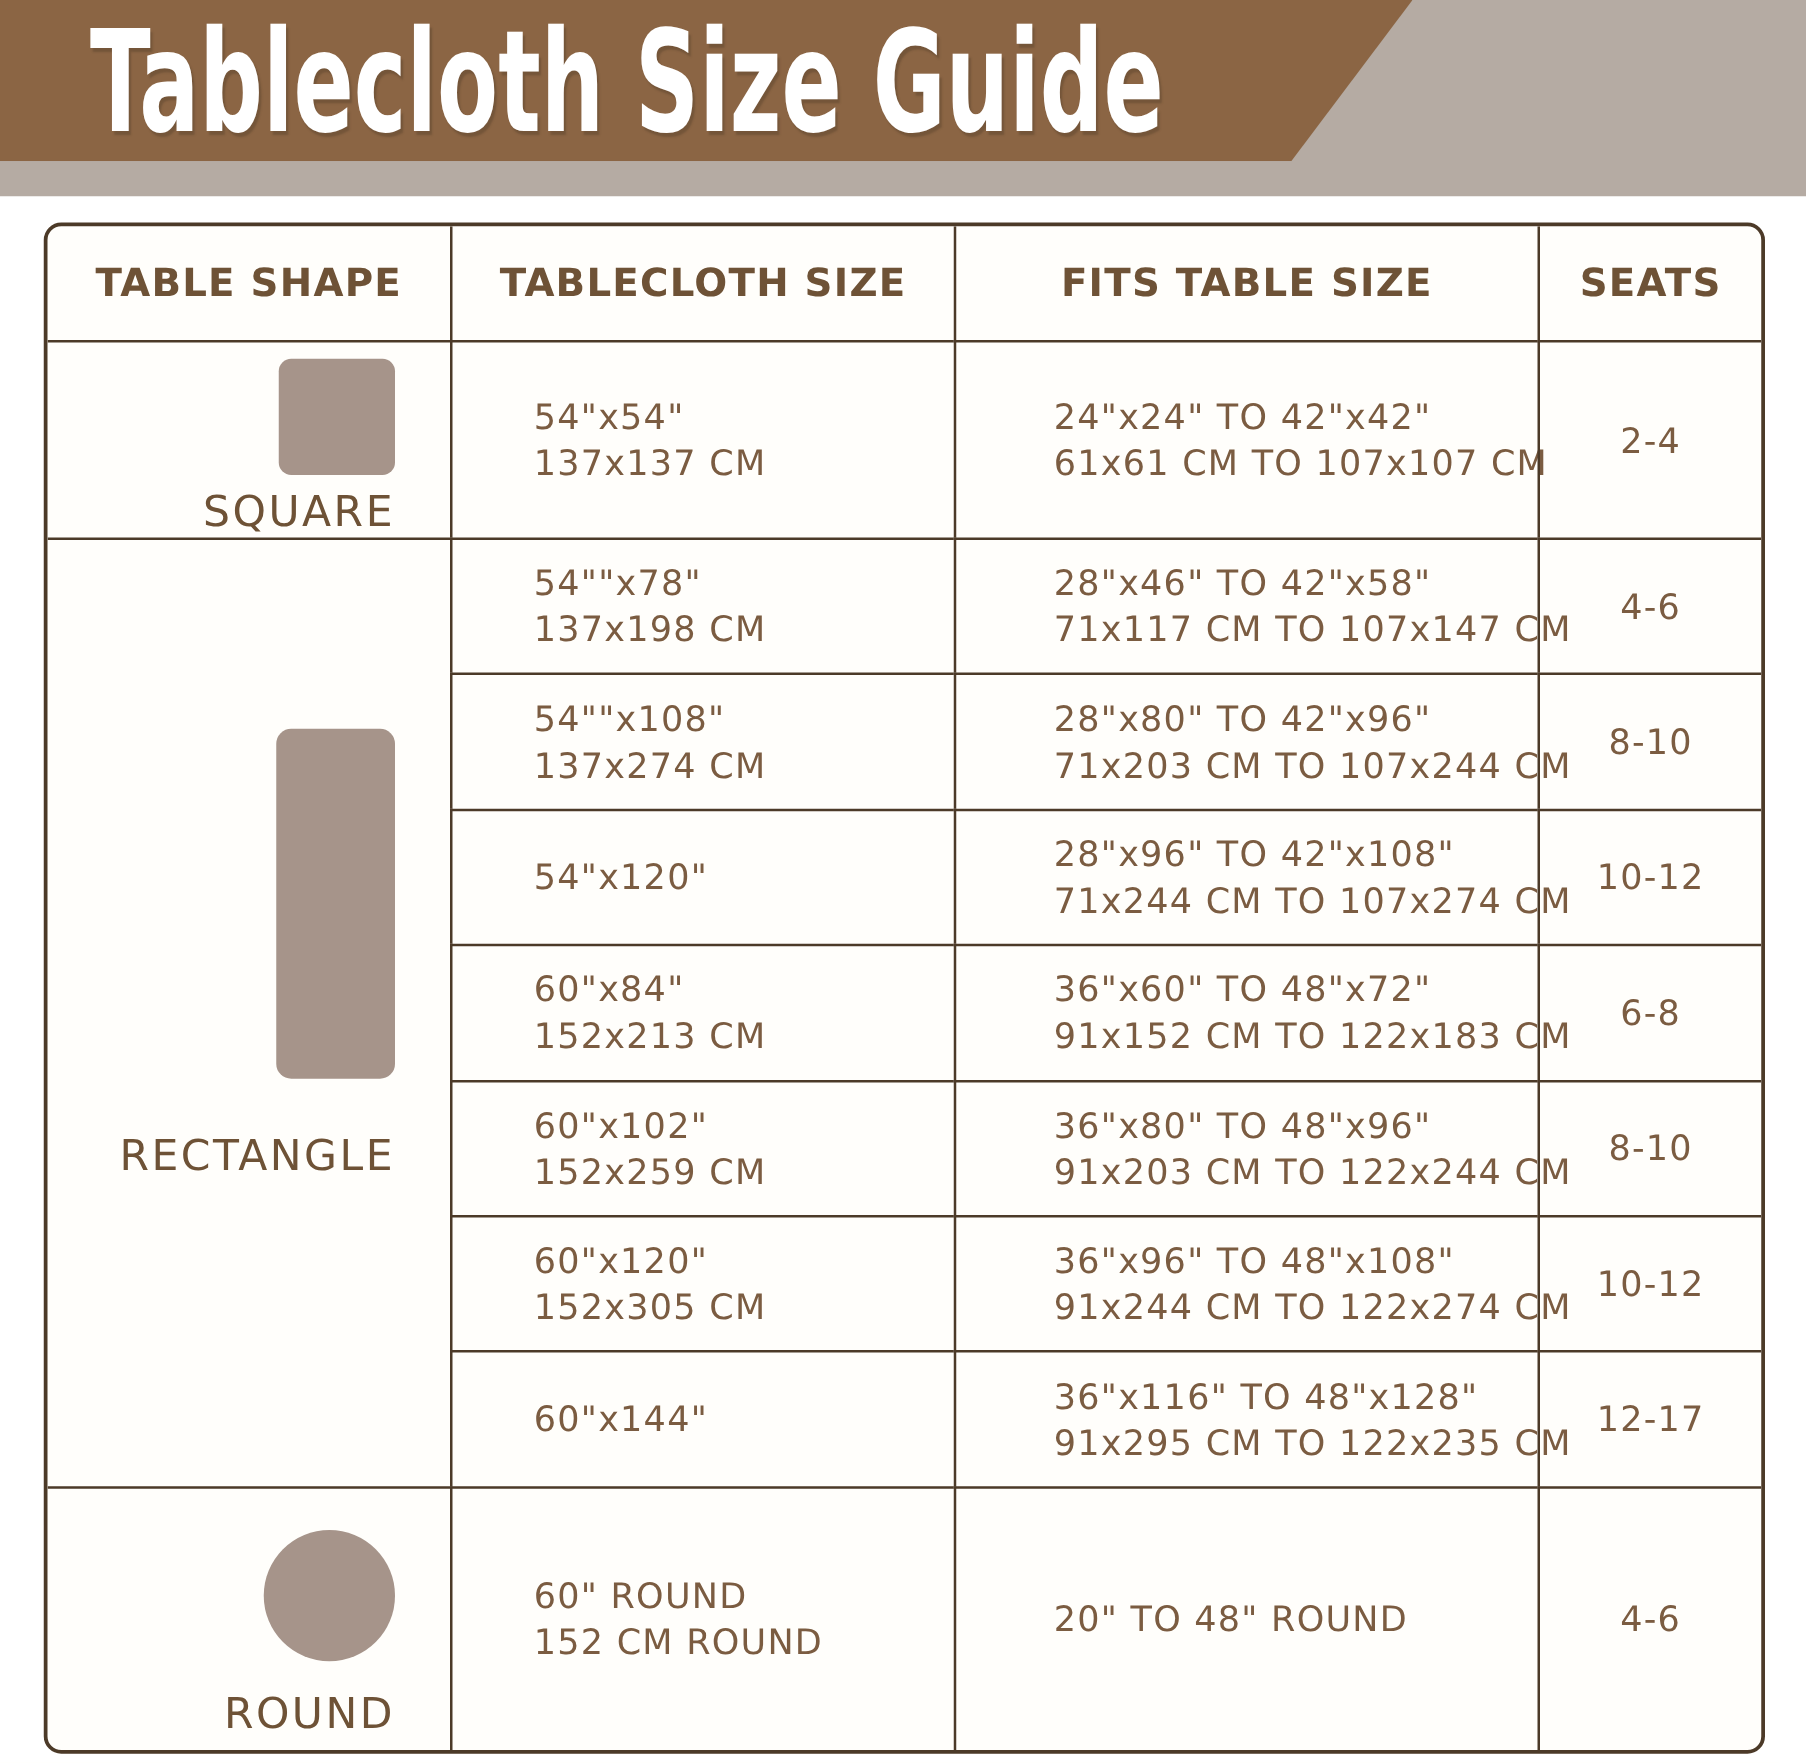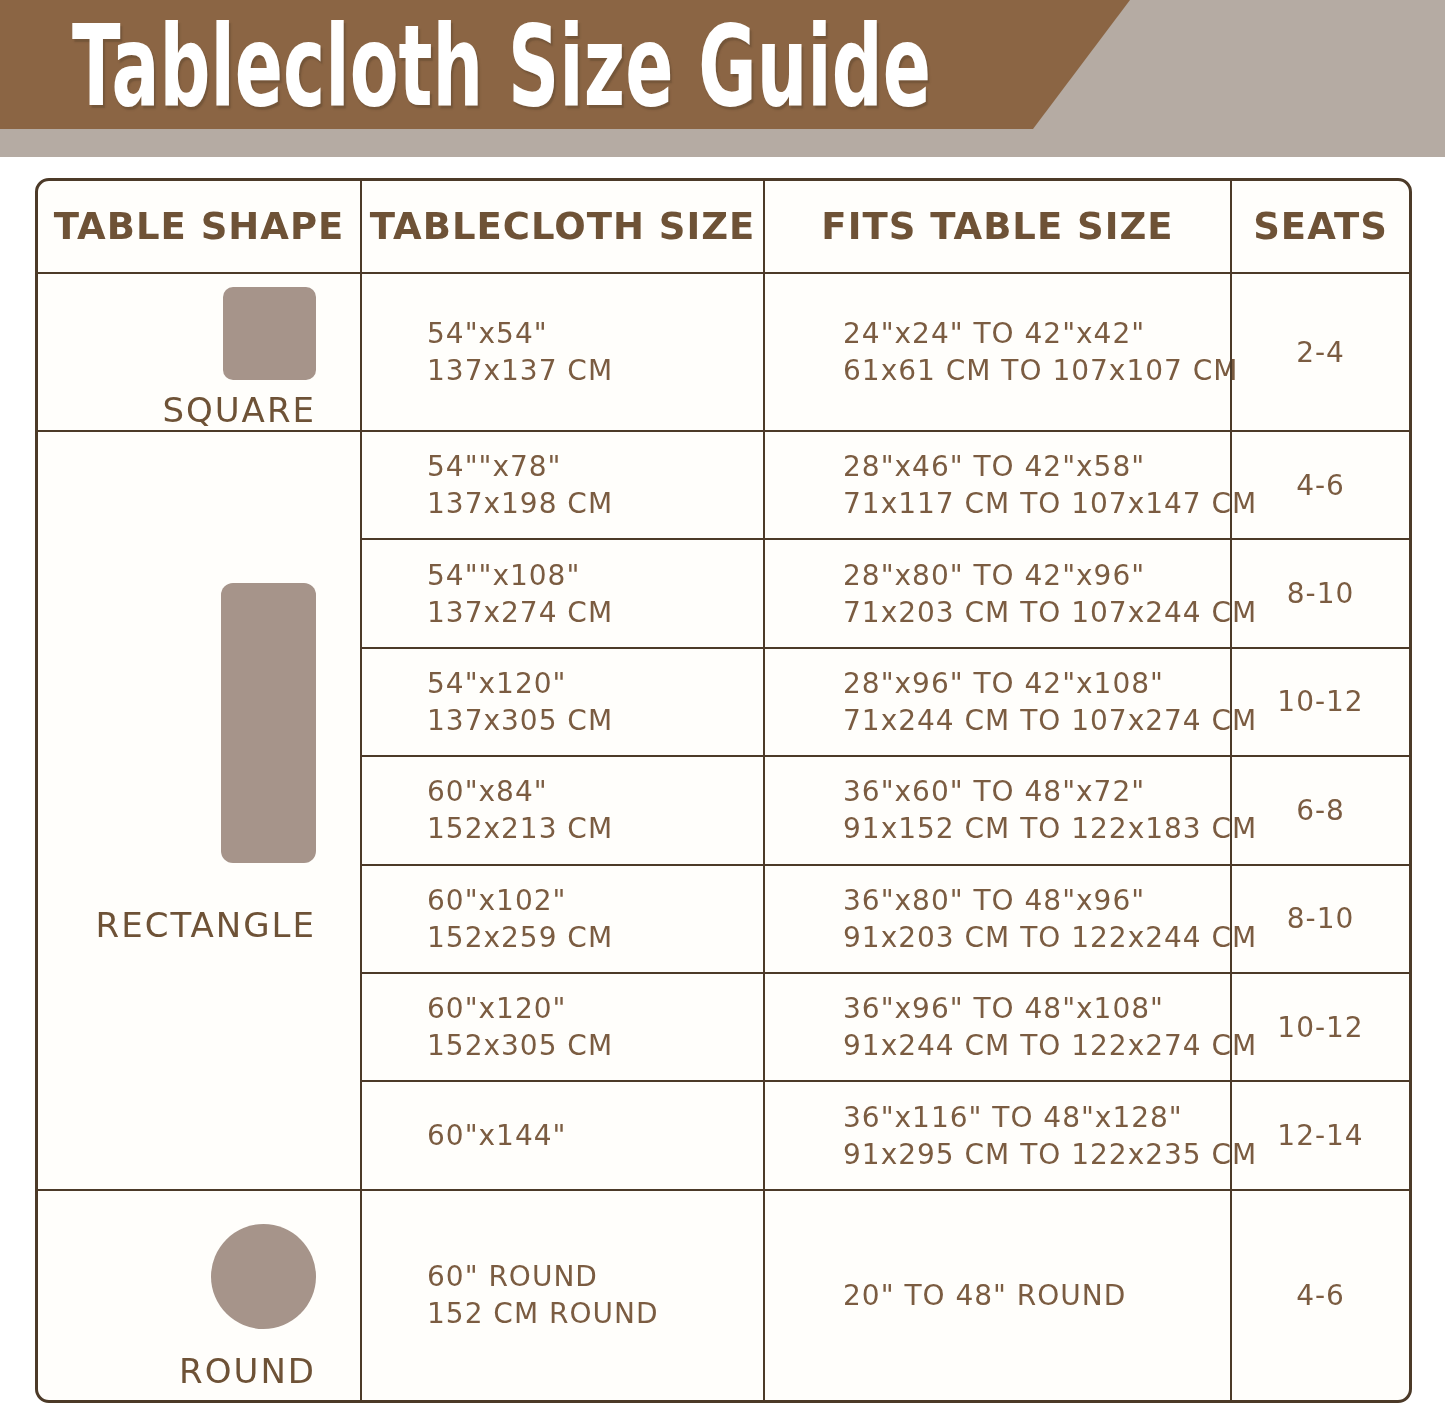--- a/index.html
+++ b/index.html
@@ -39,21 +39,21 @@
     background:#fffefb;
     display:grid;
     grid-template-columns:322px 403px 467px 1fr;
     grid-template-rows:91px 158px 108.4px 108.4px 108.4px 108.4px 108.4px 108.4px 108.4px 1fr;
   }
   .cell{min-width:0;min-height:0;}
   .bt{border-top:2px solid var(--border);}
   .bl{border-left:2px solid var(--border);}
   .hc{
     display:flex;align-items:center;justify-content:center;
-    font-weight:bold;font-size:37px;letter-spacing:1px;color:var(--hdr);
+    font-weight:bold;font-size:31px;letter-spacing:1px;color:var(--hdr);
   }
   .c-size{
     display:flex;flex-direction:column;justify-content:center;
     padding-left:65px;font-size:28px;line-height:37px;
     letter-spacing:1px;color:var(--txt);white-space:nowrap;
   }
   .c-fits{
     display:flex;flex-direction:column;justify-content:center;
     padding-left:78px;font-size:28px;line-height:37px;
     letter-spacing:1px;color:var(--txt);white-space:nowrap;
@@ -130,21 +130,20 @@
     <span>137x274 CM</span>
   </div>
   <div class="cell c-fits bl bt" style="grid-area:4/3">
     <span>28"x80" TO 42"x96"</span>
     <span>71x203 CM TO 107x244 CM</span>
   </div>
   <div class="cell c-seats bl bt" style="grid-area:4/4">8-10</div>
 
   <div class="cell c-size bl bt" style="grid-area:5/2">
     <span>54"x120"</span>
-    <span>137x305 CM</span>
   </div>
   <div class="cell c-fits bl bt" style="grid-area:5/3">
     <span>28"x96" TO 42"x108"</span>
     <span>71x244 CM TO 107x274 CM</span>
   </div>
   <div class="cell c-seats bl bt" style="grid-area:5/4">10-12</div>
 
   <div class="cell c-size bl bt" style="grid-area:6/2">
     <span>60"x84"</span>
     <span>152x213 CM</span>
@@ -175,21 +174,21 @@
   </div>
   <div class="cell c-seats bl bt" style="grid-area:8/4">10-12</div>
 
   <div class="cell c-size bl bt" style="grid-area:9/2">
     <span>60"x144"</span>
   </div>
   <div class="cell c-fits bl bt" style="grid-area:9/3">
     <span>36"x116" TO 48"x128"</span>
     <span>91x295 CM TO 122x235 CM</span>
   </div>
-  <div class="cell c-seats bl bt" style="grid-area:9/4">12-14</div>
+  <div class="cell c-seats bl bt" style="grid-area:9/4">12-17</div>
 
   <div class="cell c-size bl bt" style="grid-area:10/2">
     <span>60" ROUND</span>
     <span>152 CM ROUND</span>
   </div>
   <div class="cell c-fits bl bt" style="grid-area:10/3">
     <span>20" TO 48" ROUND</span>
   </div>
   <div class="cell c-seats bl bt" style="grid-area:10/4">4-6</div>
 

